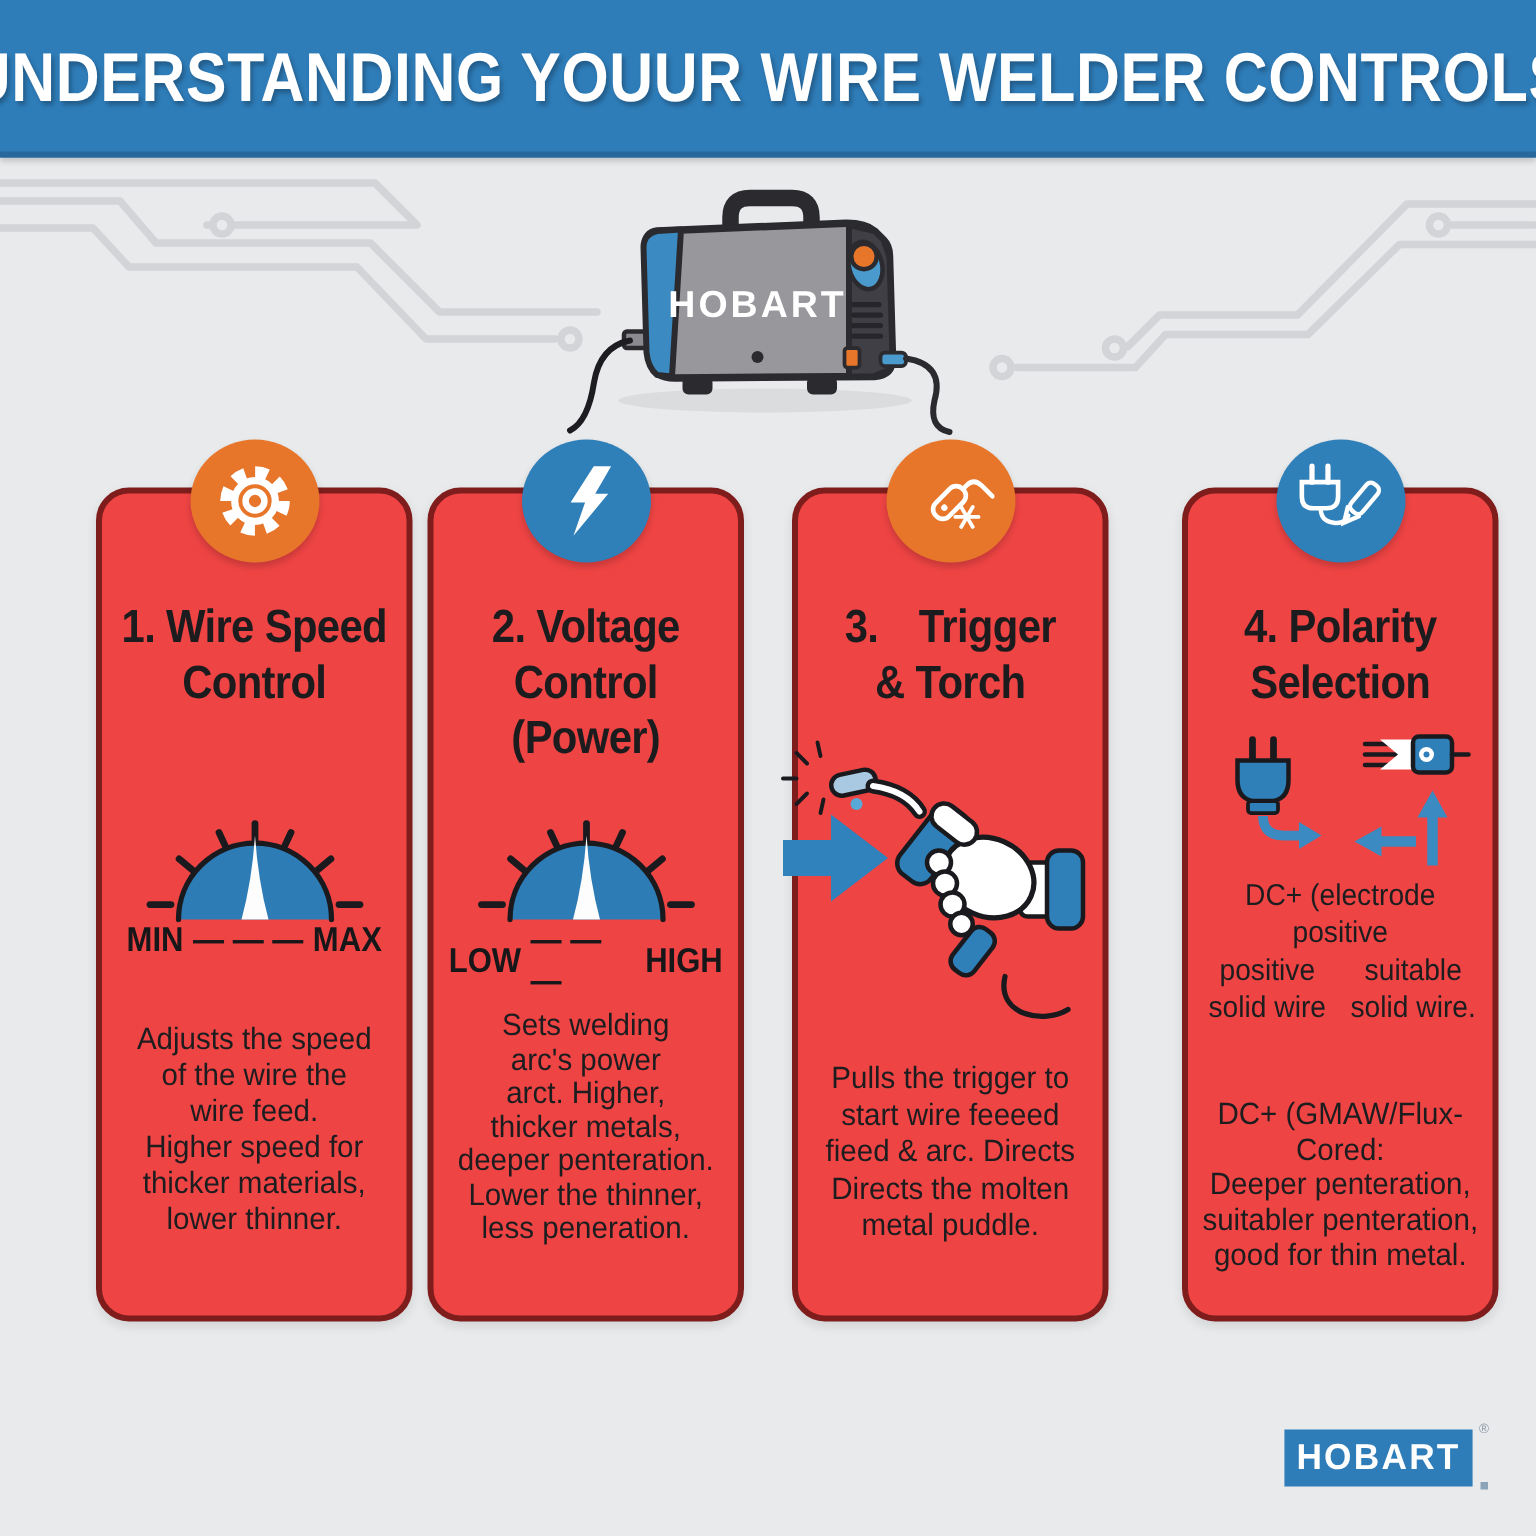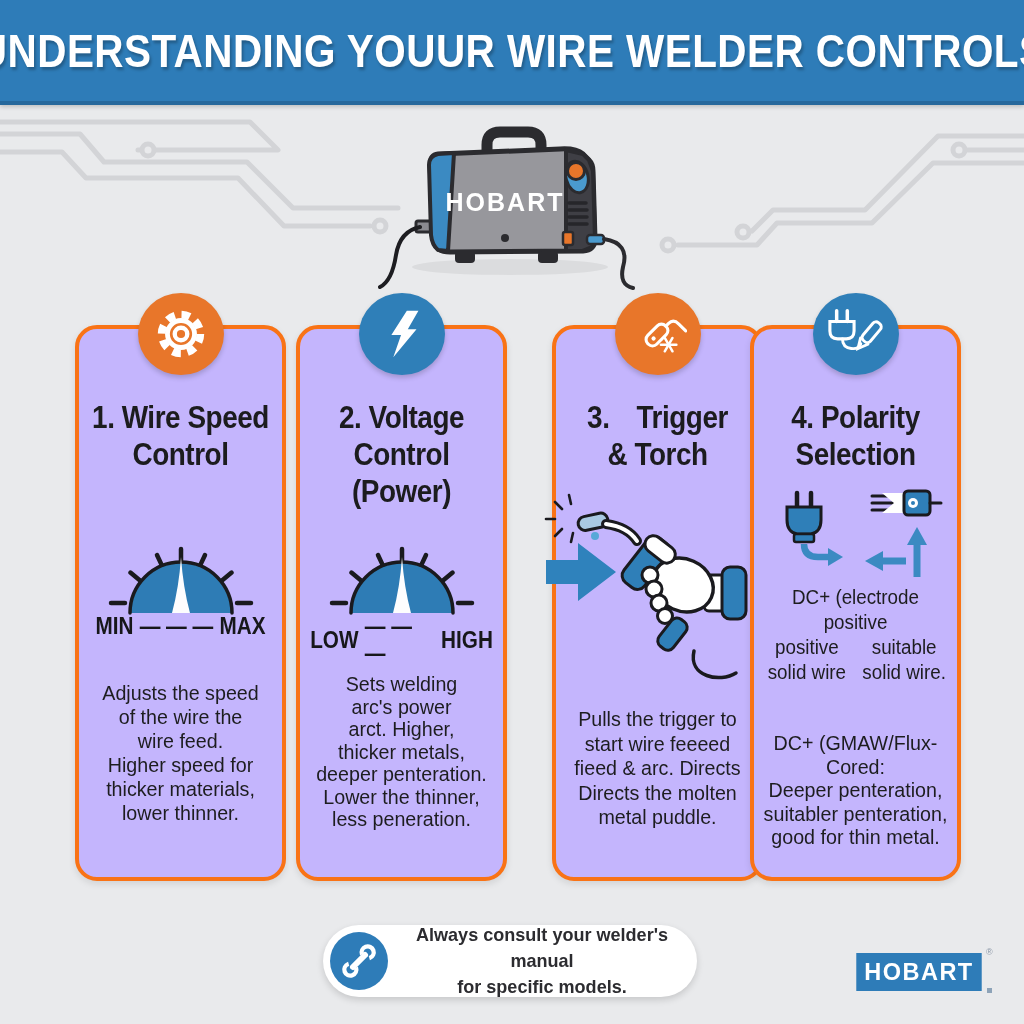--- a/index.html
+++ b/index.html
@@ -9,23 +9,23 @@
   .header{position:absolute;top:0;left:0;width:1024px;height:101px;background:#2e7cb8;
           display:flex;align-items:center;justify-content:center;border-bottom:4px solid #26689c;
           box-shadow:0 2px 4px rgba(0,0,0,.18);z-index:5;}
   .header-title{color:#fff;font-size:46px;font-weight:bold;white-space:nowrap;letter-spacing:.5px;
           transform:scaleX(.88);text-shadow:2px 3px 3px rgba(0,0,0,.25);}
   
   .circuit{position:absolute;top:0;left:0;z-index:0;}
   
   .welder{position:absolute;left:370px;top:115px;z-index:2;}
   
-  .card{position:absolute;top:325px;width:203px;height:548px;background:#c4b5fd;
-        border:4px solid #f97316;border-radius:22px;box-shadow:0 3px 7px rgba(0,0,0,.10);z-index:3;margin-left:11px;}
-  .c1{left:64px}.c2{left:285px}.c3{left:541px}.c4{left:739px}
+  .card{position:absolute;top:325px;width:203px;height:548px;background:#ef4444;
+        border:4px solid #7f1d1d;border-radius:22px;box-shadow:0 3px 7px rgba(0,0,0,.10);z-index:3;}
+  .c1{left:64px}.c2{left:285px}.c3{left:528px}.c4{left:788px}
   .badge{position:absolute;left:50%;top:-36px;transform:translateX(-50%);width:86px;height:82px;
          border-radius:50%;display:flex;align-items:center;justify-content:center;
          box-shadow:0 3px 5px rgba(0,0,0,.18);}
   .badge.orange{background:#e8762a}.badge.blue{background:#2f7fb8}
   .card-title{position:absolute;top:70px;left:-6px;right:-6px;text-align:center;font-weight:bold;
          font-size:31px;line-height:37px;color:#1c1c1e;transform:scaleX(.9);letter-spacing:-.5px;}
   .gauge-svg{position:absolute;top:208px;left:50%;transform:translateX(-50%);}
   .gauge-label{position:absolute;top:284px;left:0;right:0;display:flex;justify-content:center;
          align-items:center;gap:7px;font-weight:bold;font-size:23px;color:#17171a;transform:scaleX(.9);}
   .desc{position:absolute;left:2px;right:2px;text-align:center;font-size:20.5px;line-height:24px;
@@ -325,33 +325,20 @@
       </div>
     </div>
     <div class="desc">
       <div>DC+ (GMAW/Flux-Cored:</div>
         <div>Deeper penteration,</div>
       <div>suitabler penteration,</div>
         <div>good for thin metal.</div>
     </div>
   </div>
 
-  <div class="manual-pill">
-    <div class="manual-badge">
-      <svg width="40" height="40" viewBox="-30 -30 60 60">
-        <line x1="-9" y1="9" x2="9" y2="-9" stroke="#fff" stroke-width="9" stroke-linecap="round"></line>
-        <circle cx="13" cy="-13" r="9" fill="none" stroke="#fff" stroke-width="6.5" stroke-dasharray="42 14.5" transform="rotate(160 13 -13)"></circle>
-        <circle cx="-13" cy="13" r="9" fill="none" stroke="#fff" stroke-width="6.5" stroke-dasharray="42 14.5" transform="rotate(-20 -13 13)"></circle>
-      </svg>
-    </div>
-    <div class="manual-text">
-      <div>Always consult your welder's manual</div>
-      <div>for specific models.</div>
-    </div>
-  </div>
 
   <div class="logo">
     <span>HOBART</span>
   </div>
   <div class="logo-reg">®</div>
   <div class="logo-dot"></div>
 
 </div>
 
 </body></html>

